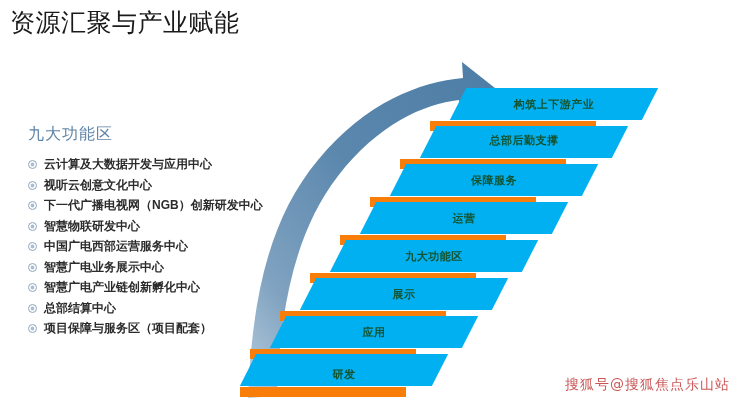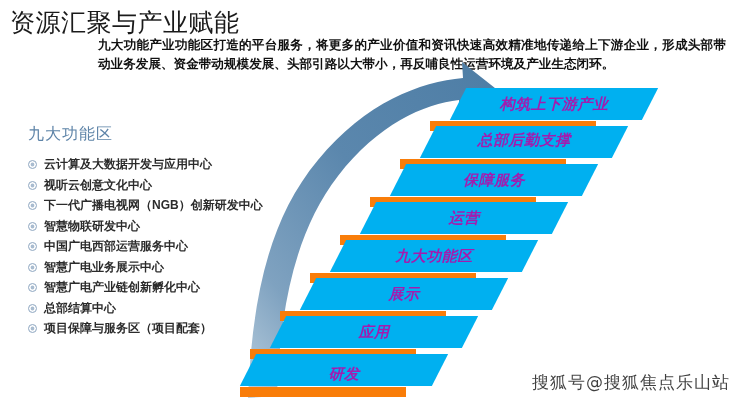--- a/index.html
+++ b/index.html
@@ -110,62 +110,60 @@
     background: #00b0f0;
     transform: skewX(-27deg);
   }
   .step-label {
     position: absolute;
     left: 0;
     top: 0;
     display: flex;
     align-items: center;
     justify-content: center;
-    font-size: 15px;
+    font-size: 11px;
     font-weight: bold;
-    color: #a21caf;
+    color: #14532d;
     white-space: nowrap;
     letter-spacing: 0.5px;
-    font-style: italic;
   }
   .step-riser {
     position: absolute;
     background: #f97d09;
   }
 
   
   #growth-arrow {
     position: absolute;
     left: 0;
     top: 0;
     width: 740px;
     height: 406px;
   }
 
   
   #watermark {
     position: absolute;
     right: 10px;
     bottom: 12px;
-    font-size: 17px;
-    color: #000000;
+    font-size: 14px;
+    color: #b91c1c;
     opacity: 0.75;
     letter-spacing: 1px;
     white-space: nowrap;
     font-family: "DejaVu Sans", sans-serif;
   }
 </style>
 </head>
 <body>
 
 <div id="slide">
 
   <div id="page-title">资源汇聚与产业赋能</div>
 
-  <div id="lead-paragraph">九大功能产业功能区打造的平台服务，将更多的产业价值和资讯快速高效精准地传递给上下游企业，形成头部带动业务发展、资金带动规模发展、头部引路以大带小，再反哺良性运营环境及产业生态闭环。</div>
 
   <div id="sidebar">
     <div id="sidebar-heading">九大功能区</div>
 
     <div class="sidebar-item">
       <span class="bullet-icon"></span>
       <span class="sidebar-label">云计算及大数据开发与应用中心</span>
     </div>
     <div class="sidebar-item">
       <span class="bullet-icon"></span>

